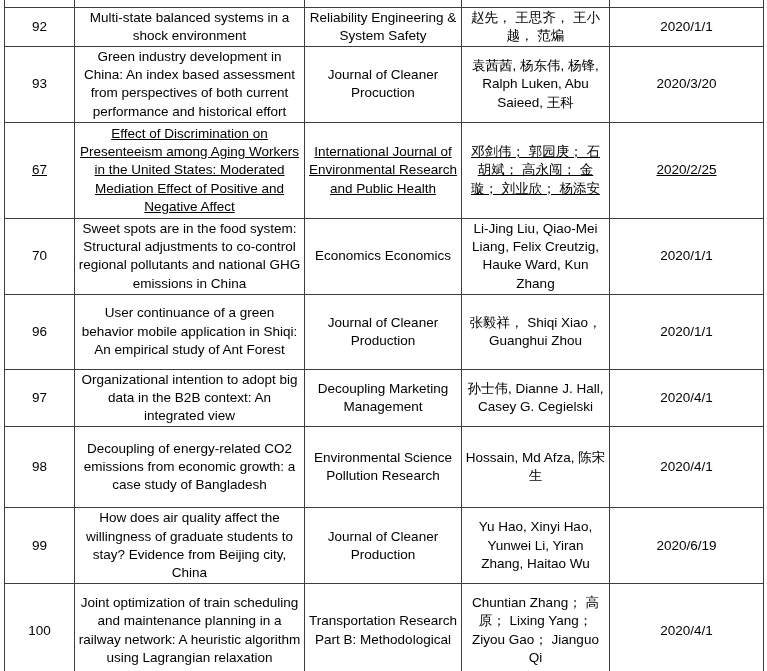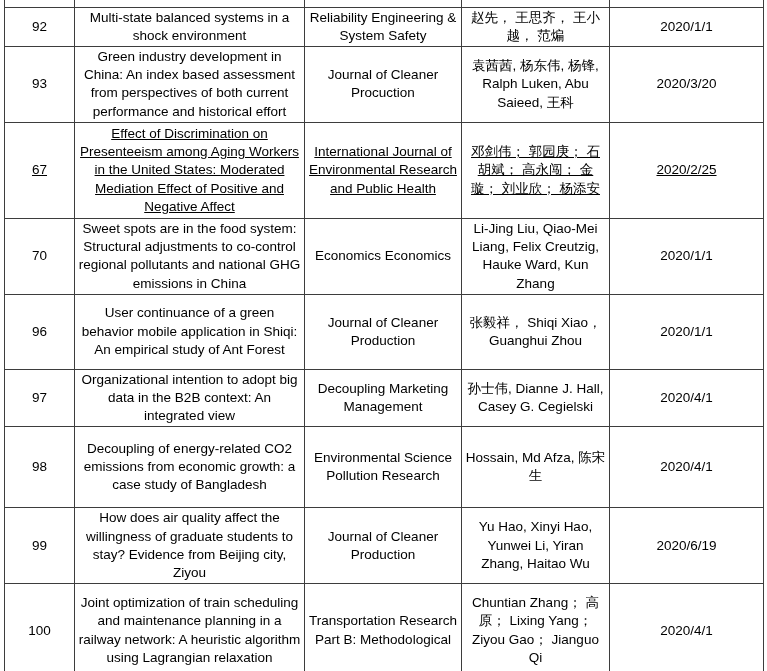--- a/index.html
+++ b/index.html
@@ -111,21 +111,21 @@
       <tr class="r98">
         <td class="num">98</td>
         <td class="title">Decoupling of energy-related CO2 emissions from economic growth: a case study of Bangladesh</td>
         <td class="journal">Environmental Science Pollution Research</td>
         <td class="authors">Hossain, Md Afza, 陈宋生</td>
         <td class="date">2020/4/1</td>
       </tr>
 
       <tr class="r99">
         <td class="num">99</td>
-        <td class="title">How does air quality affect the willingness of graduate students to stay? Evidence from Beijing city, Ziyou</td>
+        <td class="title">How does air quality affect the willingness of graduate students to stay? Evidence from Beijing city, China</td>
         <td class="journal">Journal of Cleaner Production</td>
         <td class="authors">Yu Hao, Xinyi Hao, Yunwei Li, Yiran Zhang, Haitao Wu</td>
         <td class="date">2020/6/19</td>
       </tr>
 
       <tr class="r100">
         <td class="num">100</td>
         <td class="title">Joint optimization of train scheduling and maintenance planning in a railway network: A heuristic algorithm using Lagrangian relaxation</td>
         <td class="journal">Transportation Research Part B: Methodological</td>
         <td class="authors">Chuntian Zhang； 高原； Lixing Yang； Ziyou Gao； Jianguo Qi</td>

